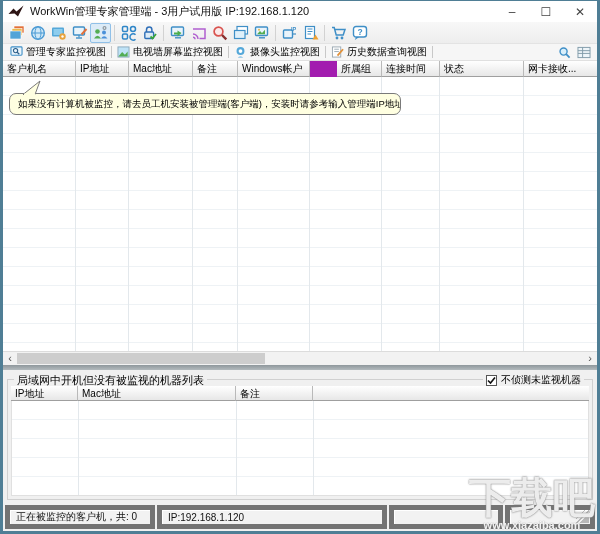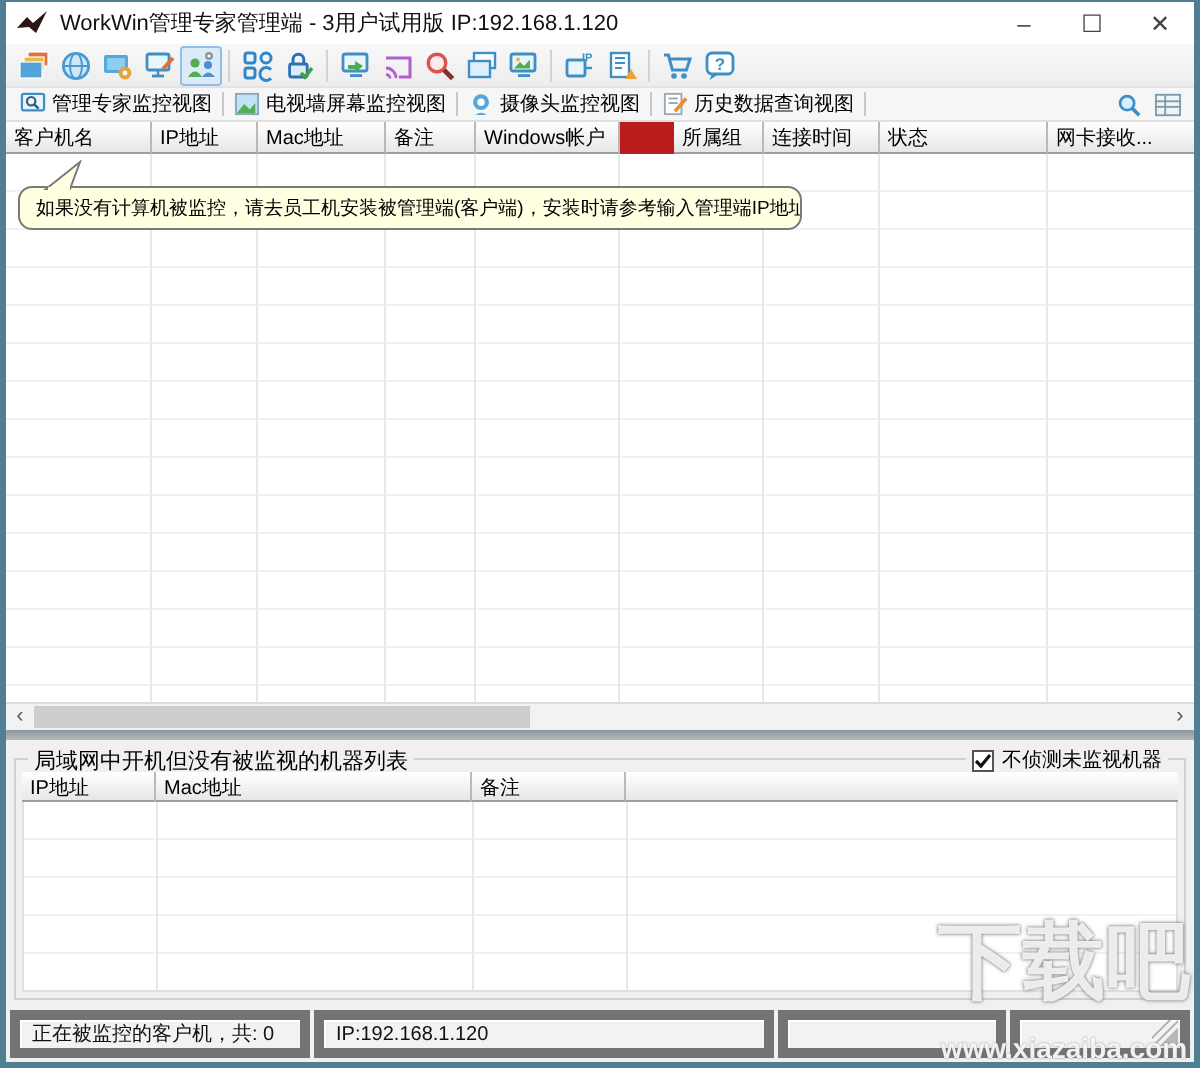--- a/index.html
+++ b/index.html
@@ -2,21 +2,21 @@
 <html><head>
 <meta charset="utf-8">
 <style>
   * { margin:0; padding:0; box-sizing:border-box; }
   html,body { width:600px; height:534px; overflow:hidden; }
   body { font-family:"Liberation Sans","DejaVu Sans",sans-serif; background:#d7dde0; }
 
   .window {
     width:600px; height:534px;
     border:3px solid #4f7e95; border-top:1px solid #4f7e95;
-    background:#b91c1c;
+    background:#a21caf;
     display:flex; flex-direction:column;
     position:relative; overflow:hidden;
   }
 
   
   .titlebar { height:21px; background:#ffffff; display:flex; align-items:center; flex:0 0 21px; }
   .titlebar .logo { width:16px; height:14px; margin-left:5px; flex:0 0 16px; }
   .titlebar .title { font-size:11px; color:#111; margin-left:6px; white-space:nowrap; overflow:hidden; flex:1; }
   .wbtn { width:34px; height:21px; display:flex; align-items:center; justify-content:center;
           font-size:12px; color:#444; flex:0 0 34px; }
@@ -100,22 +100,22 @@
   .grip { position:absolute; right:1px; bottom:1px; width:13px; height:13px;
           background:
             linear-gradient(135deg, transparent 0 6px, #b8b8b8 6px 7px, transparent 7px 9px, #b8b8b8 9px 10px, transparent 10px 12px, #b8b8b8 12px 13px);
   }
 
   
   .watermark { position:absolute; right:2px; bottom:0; z-index:50; text-align:center;
                pointer-events:none; line-height:1; }
   .wm-title { font-size:42px; font-weight:bold; color:rgba(255,255,255,0.85);
               text-shadow:0 0 2px rgba(130,130,130,0.9), 0 0 1px rgba(120,120,120,0.9); }
-  .wm-url { font-size:14px; font-weight:bold; color:rgba(255,255,255,0.9);
-            text-shadow:0 0 1px rgba(120,120,120,0.9); margin-top:15px; }
+  .wm-url { font-size:11px; font-weight:bold; color:rgba(255,255,255,0.9);
+            text-shadow:0 0 1px rgba(120,120,120,0.9); margin-top:1px; }
 
   svg { display:block; }
 </style>
 </head>
 <body>
 
 <div class="window">
 
   <div class="titlebar">
     <span class="logo">

